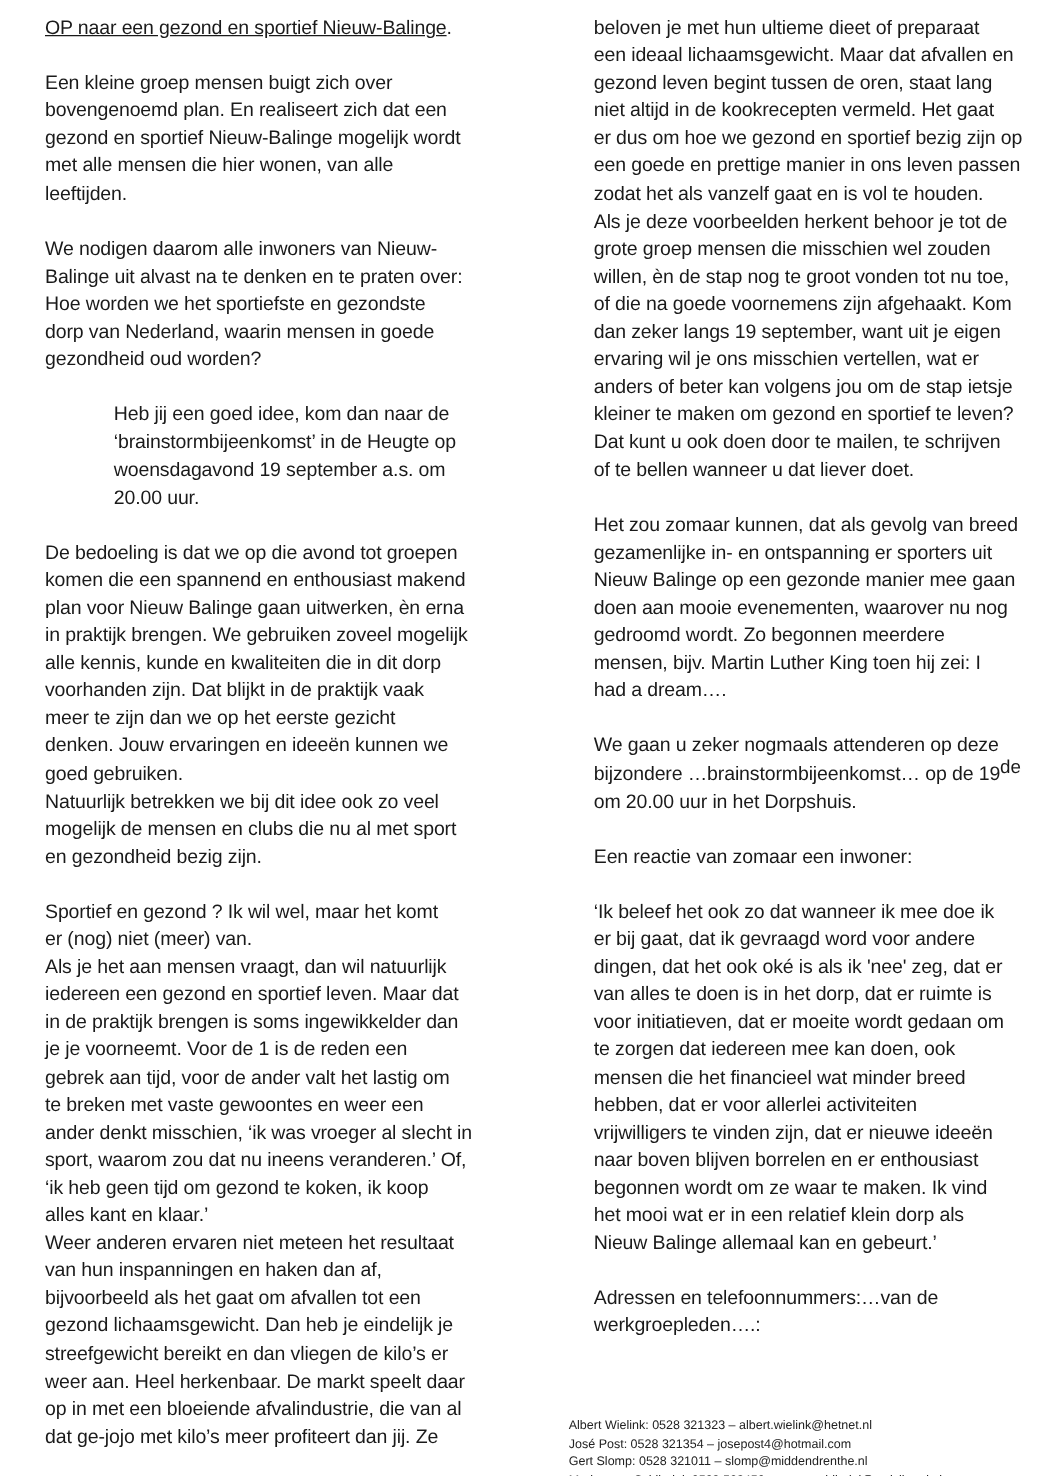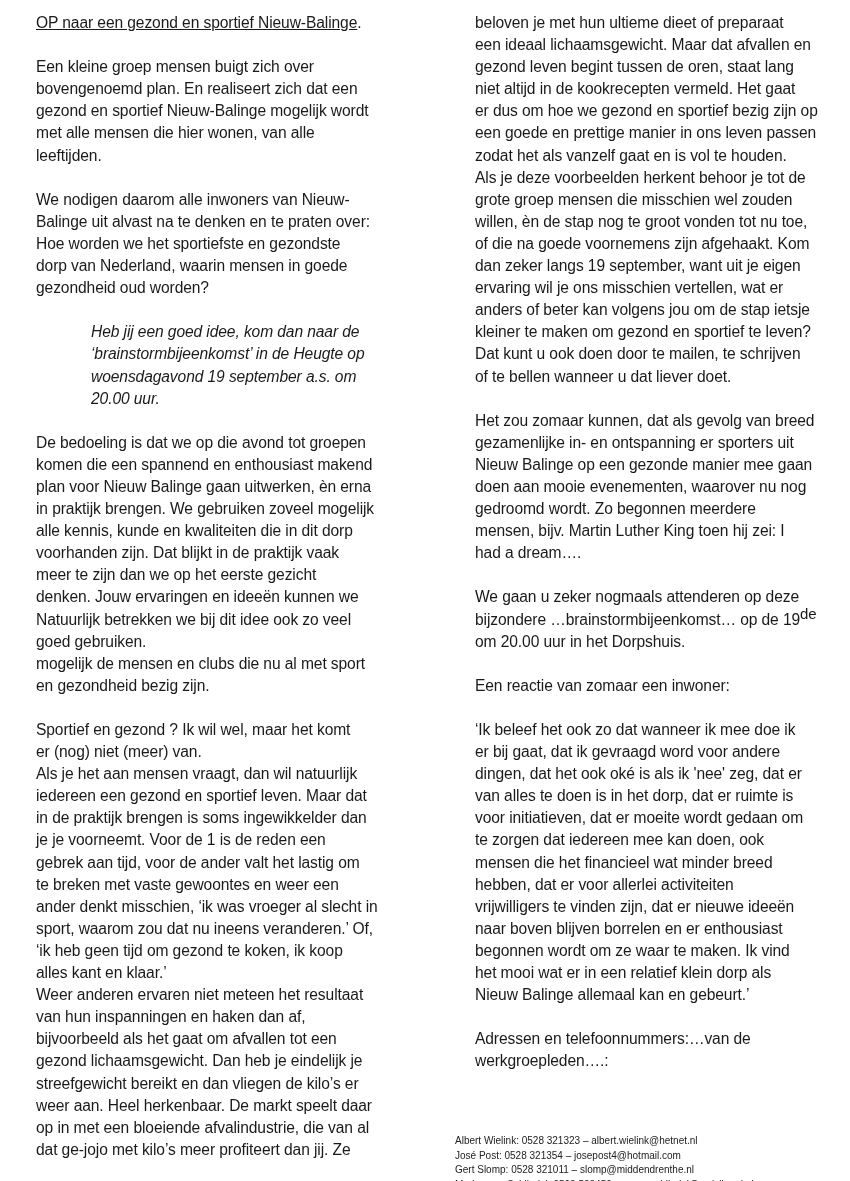--- a/index.html
+++ b/index.html
@@ -8,21 +8,21 @@
     font-family: "Liberation Sans", sans-serif; color: #1a1a1a;
   }
   .col {
     position: absolute; top: 12px;
     font-size: 15.6px; line-height: 22.1px; letter-spacing: -0.1px;
   }
   .col-left { left: 36px; width: 382px; }
   .col-right { left: 475px; width: 380px; }
   .line { display: block; white-space: nowrap; height: 22.1px; }
   .blank { display: block; height: 22.1px; }
-  .indent { padding-left: 55px; font-style: italic; }
+  .indent { padding-left: 55px; }
   .u { text-decoration: underline; }
   .b { font-weight: normal; }
   sup { font-size: 15px; line-height: 0; vertical-align: 6px; }
   .contacts {
     position: absolute; left: 455px; top: 1134px;
     font-size: 10px; line-height: 14.6px; color: #222;
   }
   .contacts .cl { display: block; white-space: nowrap; }
 </style>
 </head>
@@ -60,22 +60,22 @@
 
   <div>
     <span class="line">De bedoeling is dat we op die avond tot groepen</span>
     <span class="line">komen die een spannend en enthousiast makend</span>
     <span class="line">plan voor Nieuw Balinge gaan uitwerken, èn erna</span>
     <span class="line">in praktijk brengen. We gebruiken zoveel mogelijk</span>
     <span class="line">alle kennis, kunde en  kwaliteiten die in dit dorp</span>
     <span class="line">voorhanden zijn. Dat blijkt in de praktijk vaak</span>
     <span class="line">meer  te zijn dan we op het eerste gezicht</span>
     <span class="line">denken. Jouw ervaringen en ideeën kunnen we</span>
+    <span class="line">goed gebruiken.</span>
     <span class="line">Natuurlijk betrekken we bij dit idee ook zo veel</span>
-    <span class="line">goed gebruiken.</span>
     <span class="line">mogelijk de mensen en clubs die nu al met sport</span>
     <span class="line">en gezondheid bezig zijn.</span>
   </div>
   <span class="blank"></span>
 
   <div class="b">
     <span class="line">Sportief en gezond ? Ik wil wel, maar het komt</span>
     <span class="line">er (nog) niet (meer) van.</span>
   </div>
   <div>

